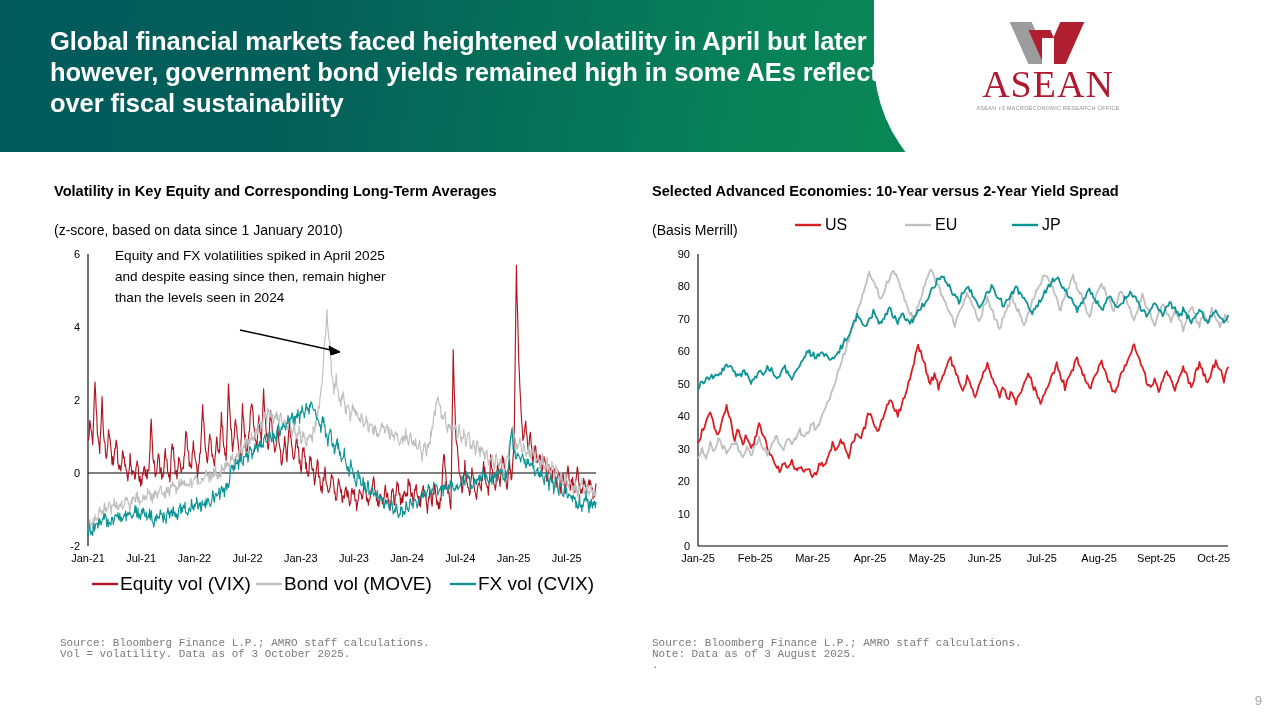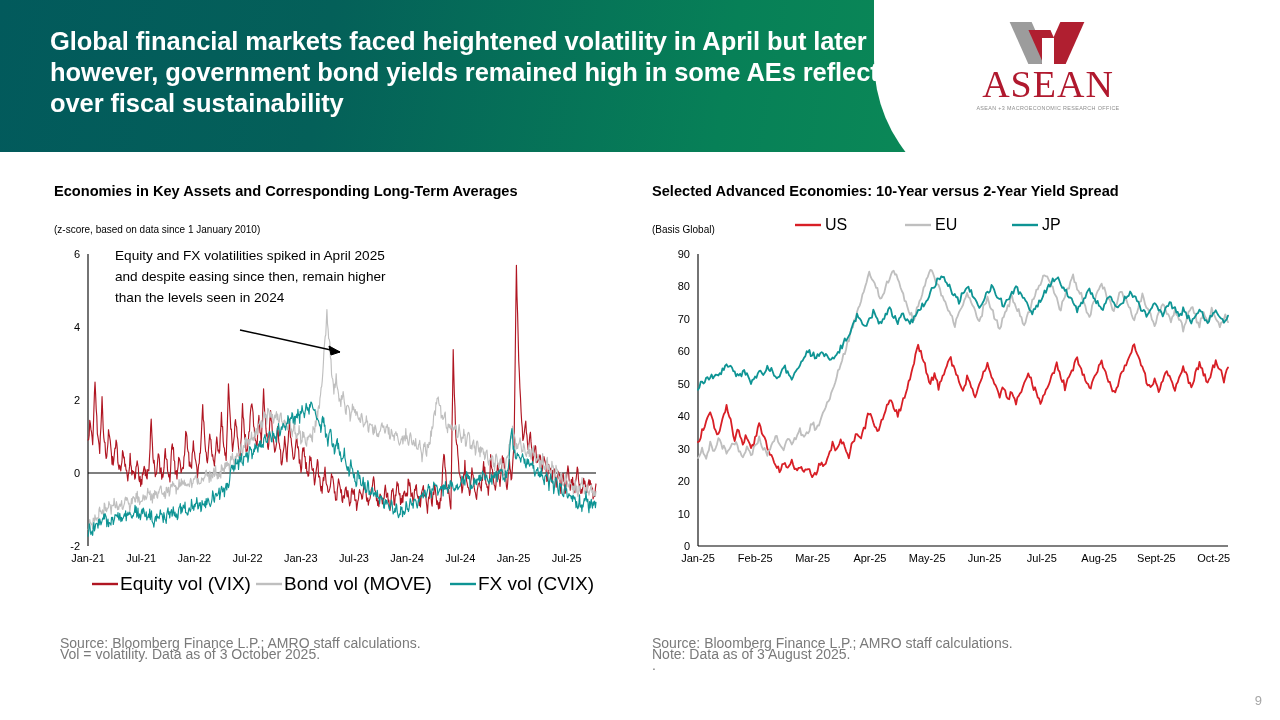--- a/index.html
+++ b/index.html
@@ -62,29 +62,29 @@
   .panel{position:absolute;top:152px;height:568px;}
   .panel-left{left:0;width:640px;}
   .panel-right{left:640px;width:640px;}
 
   .chart-title{
     position:absolute;left:54px;top:30px;width:560px;
     font-size:14.6px;font-weight:bold;color:#000;line-height:19px;
   }
   .chart-sub{
     position:absolute;left:54px;top:70px;
-    font-size:10px;color:#000;line-height:16px;font-weight:normal;
+    font-size:14px;color:#000;line-height:16px;font-weight:normal;
   }
   .panel-right .chart-title{left:12px;}
   .panel-right .chart-sub{left:12px;}
 
   .plot{position:absolute;}
   .footnote{
-    position:absolute;font-size:14px;color:#7a7a7a;line-height:11px;
-    font-family:Liberation Sans, sans-serif;
+    position:absolute;font-size:11px;color:#7a7a7a;line-height:11px;
+    font-family:Liberation Mono, monospace;
   }
   .foot-left{left:60px;top:486px;width:560px;}
   .foot-right{left:12px;top:486px;width:460px;}
 
   .page-num{
     position:absolute;right:18px;bottom:12px;font-size:13px;color:#a6a6a6;
   }
 
   svg{display:block;overflow:visible;}
   text{font-family:"Liberation Sans", sans-serif;}
@@ -106,21 +106,21 @@
         <div class="barR"></div>
         <div class="barMid"></div>
         <div class="notch"></div>
     </div>
     <div class="logo-word">ASEAN</div>
     <div class="logo-sub">ASEAN +3 MACROECONOMIC RESEARCH OFFICE</div>
   </div>
 </div>
 
 <div class="panel panel-left">
-  <div class="chart-title">Economies in Key Assets and Corresponding Long-Term Averages</div>
+  <div class="chart-title">Volatility in Key Equity and Corresponding Long-Term Averages</div>
   <div class="chart-sub">(z-score, based on data since 1 January 2010)</div>
   <div class="plot" style="left:0;top:94px;">
     <svg id="svg-left" width="640" height="390">
         <text x="80" y="304" text-anchor="end" class="tick">-2</text>
         <text x="80" y="231" text-anchor="end" class="tick">0</text>
         <text x="80" y="158" text-anchor="end" class="tick">2</text>
         <text x="80" y="85" text-anchor="end" class="tick">4</text>
         <text x="80" y="12" text-anchor="end" class="tick">6</text>
         <line x1="88" y1="8" x2="88" y2="300" stroke="#000" stroke-width="1.1"></line>
         <line x1="88" y1="227" x2="596" y2="227" stroke="#000" stroke-width="1.1"></line>
@@ -153,21 +153,21 @@
       </svg>
   </div>
   <div class="footnote foot-left">
     <div>Source: Bloomberg Finance L.P.; AMRO staff calculations.</div>
     <div>Vol = volatility. Data as of 3 October 2025.</div>
   </div>
 </div>
 
 <div class="panel panel-right">
   <div class="chart-title">Selected Advanced Economies: 10-Year versus 2-Year Yield Spread</div>
-  <div class="chart-sub">(Basis Global)</div>
+  <div class="chart-sub">(Basis Merrill)</div>
   <div class="plot" style="left:0;top:94px;">
     <svg id="svg-right" width="640" height="390">
         <text x="50" y="304" text-anchor="end" class="tick">0</text>
         <text x="50" y="271.55555555555554" text-anchor="end" class="tick">10</text>
         <text x="50" y="239.11111111111111" text-anchor="end" class="tick">20</text>
         <text x="50" y="206.66666666666669" text-anchor="end" class="tick">30</text>
         <text x="50" y="174.22222222222223" text-anchor="end" class="tick">40</text>
         <text x="50" y="141.77777777777777" text-anchor="end" class="tick">50</text>
         <text x="50" y="109.33333333333334" text-anchor="end" class="tick">60</text>
         <text x="50" y="76.88888888888889" text-anchor="end" class="tick">70</text>

